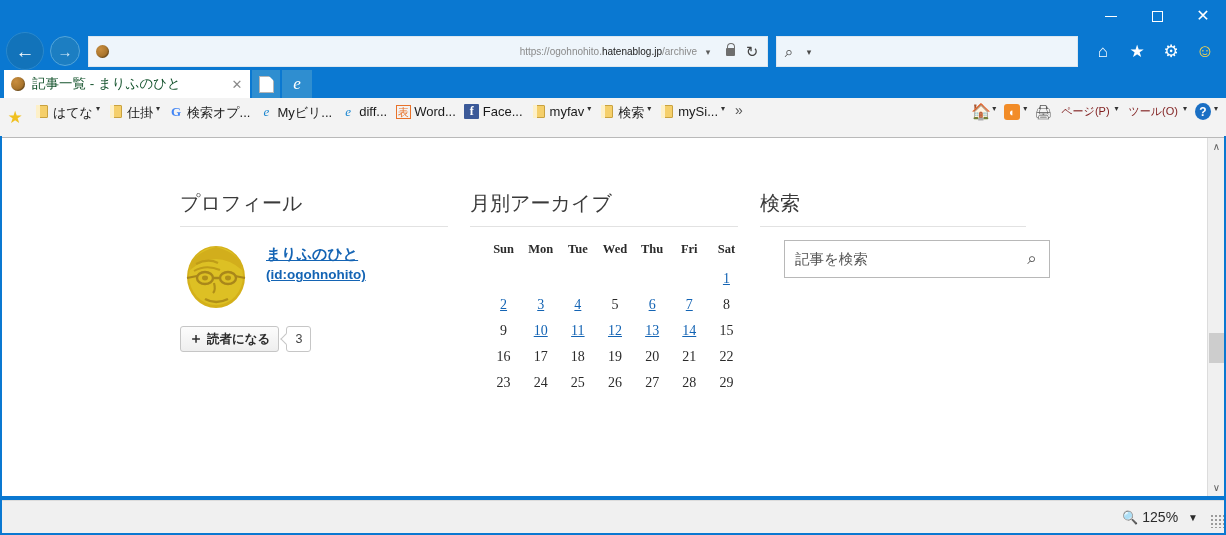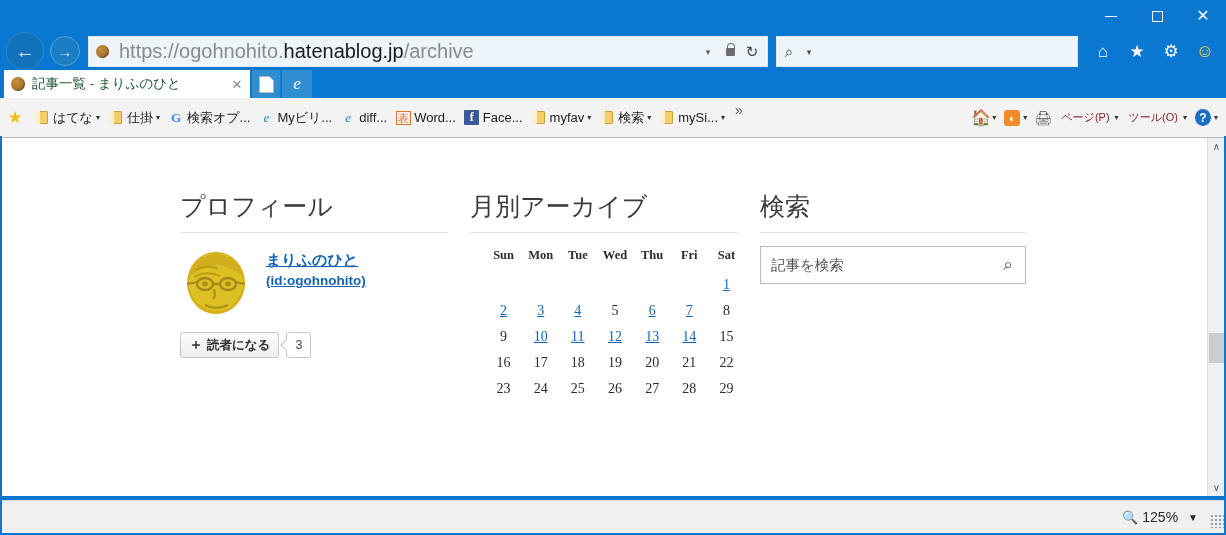--- a/index.html
+++ b/index.html
@@ -64,22 +64,23 @@
   }
   .addr-fav {
     width: 26px; display: flex; align-items: center; justify-content: center;
   }
   .cookie {
     width: 13px; height: 13px; border-radius: 50%;
     background: radial-gradient(circle at 35% 32%, #c98e3f 0%, #a8742c 60%, #8a5e20 100%);
     box-shadow: inset -1px -1px 1px rgba(0,0,0,.3);
   }
   .addr-url {
-    flex: 1; font-size: 20px; color: #8a8a8a; white-space: nowrap; overflow: hidden;
+    flex: 1; font-size: 10px; color: #8a8a8a; white-space: nowrap; overflow: hidden;
     padding-left: 4px;
+    text-align: right;
   }
   .addr-url b { color: #1a1a1a; font-weight: normal; }
   .addr-icons { display: flex; align-items: center; gap: 0px; padding-right: 4px; }
   .addr-ic {
     width: 22px; height: 29px; display: flex; align-items: center; justify-content: center;
     color: #5b5b5b; font-size: 13px;
   }
   .lockico {
     width: 9px; height: 8px; background: #6e6e6e; position: relative; border-radius: 1px;
   }
@@ -144,21 +145,21 @@
   .favbar {
     position: absolute; top: 98px; left: 0; width: 1226px; height: 40px;
     background: #f3f3f3; border-bottom: 1px solid #b9b9b9;
     display: flex; align-items: center;
   }
   .fav-star {
     width: 30px; display:flex; align-items:center; justify-content:center;
     font-size: 17px; color: #f0c020;
   }
   .favitem {
-    display: flex; align-items: center; gap: 3px; padding: 0 4px;
+    display: flex; gap: 3px; padding: 0 4px;
     font-size: 13px; color: #1a1a1a; white-space: nowrap; height: 28px;
   }
   .ficon { width: 16px; height: 16px; display:flex; align-items:center; justify-content:center; font-size: 12px; }
   .folder {
     width: 12px; height: 13px; background: #f5cf6a;
     border: 1px solid #c9a23f; border-radius: 1px;
   }
   .folder::after {
     content:""; position:relative; display:block; width: 4px; height: 13px;
     background: #fdf0c8; margin-left: -1px; margin-top: -1px;
@@ -198,21 +199,21 @@
   }
   .widgets {
     position: absolute; left: 178px; top: 52px;
     display: flex; gap: 0;
   }
   .widget { width: 290px; }
   .widget.profile { width: 290px; }
   .widget.archive { width: 290px; }
   .widget.search { width: 272px; }
   .wtitle {
-    font-size: 25px; color: #3a3a3a; font-weight: normal;
+    font-size: 20px; color: #3a3a3a; font-weight: normal;
     padding-bottom: 9px; margin: 0;
     font-family: Liberation Mono, monospace;
   }
   .wrule { height: 1px; background: #e2e2e2; width: 268px; }
   .widget.search .wrule { width: 266px; }
 
   
   .prof-body { display: flex; padding-top: 13px; }
   .avatar {
     width: 72px; height: 72px; margin-right: 14px; flex: none;
@@ -271,21 +272,21 @@
     font-size: 14px; color: #2b2b2b; text-align: center; padding: 5px 0; height: 24px;
   }
   table.cal td a {
     color: #1464b4; text-decoration: underline;
   }
 
   
   .searchbox {
     margin-top: 13px; width: 266px; height: 38px;
     border: 1px solid #b8b8b8; background: #fff;
-    display: flex; align-items: center;
+    display: flex; align-items: center; margin-left: 24px;
   }
   .searchbox input {
     flex: 1; border: none; outline: none; background: transparent;
     font-size: 14.5px; color: #444; padding-left: 10px;
     font-family: "Liberation Sans", sans-serif;
   }
   .searchbox input::placeholder { color: #555; opacity: 1; }
   .searchbox .sbtn {
     width: 34px; display: flex; align-items: center; justify-content: center;
     color: #555; font-size: 17px;

